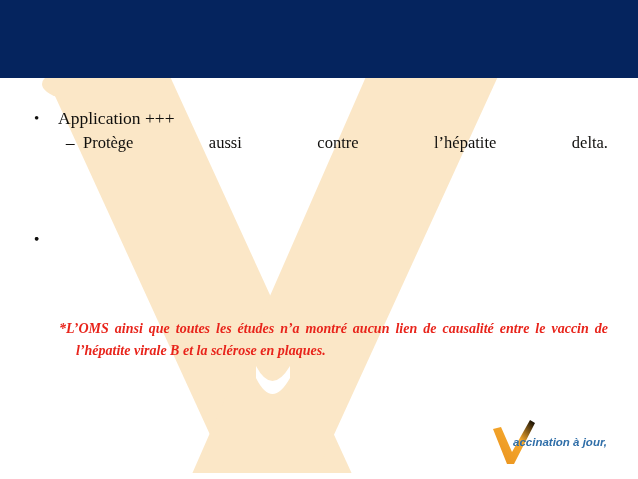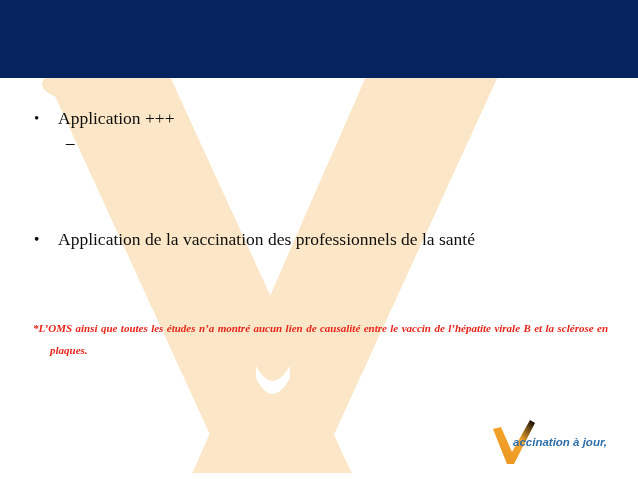--- a/index.html
+++ b/index.html
@@ -104,23 +104,23 @@
     text-align-last: justify;
   }
 
   #block-top { position: absolute; left: 0; top: 28px; width: 638px; }
   #block-mid { position: absolute; left: 0; top: 149px; width: 638px; }
   #block-note { position: absolute; left: 0; top: 240px; width: 638px; }
 
   #note {
     position: relative;
     margin: 0;
-    padding: 0 30px 0 50px;
+    padding: 0 30px 0 76px;
     text-indent: -17px;
-    font-size: 11px;
+    font-size: 14px;
     line-height: 21.5px;
     font-style: italic;
     font-weight: 700;
     color: #e8241b;
     text-align: justify;
   }
   #note .tail { text-align: left; }
 
   
   #logo {
@@ -181,30 +181,30 @@
         <span>Application +++</span>
       </p>
       <p class="lvl2">
         <span class="dash">–</span>
       </p>
       <p class="lvl2">
         <span class="dash">–</span>
       </p>
       <p class="lvl2 justify">
         <span class="dash">–</span>
+        <span>Protège aussi contre l’hépatite delta.</span>
       </p>
     </div>
 
     <div id="block-mid">
       <p class="lvl1">
         <span class="dot">•</span>
       </p>
       <p class="lvl1">
         <span class="dot">•</span>
-        <span>Application de la vaccination des professionnels de la santé</span>
       </p>
     </div>
 
     <div id="block-note">
       <p id="note">
         <span>*</span><span>L’OMS ainsi que toutes les études n’a montré aucun lien de</span>
         <span>causalité entre le vaccin de l’hépatite virale B et la sclérose en</span>
         <span class="tail">plaques.</span>
       </p>
     </div>

